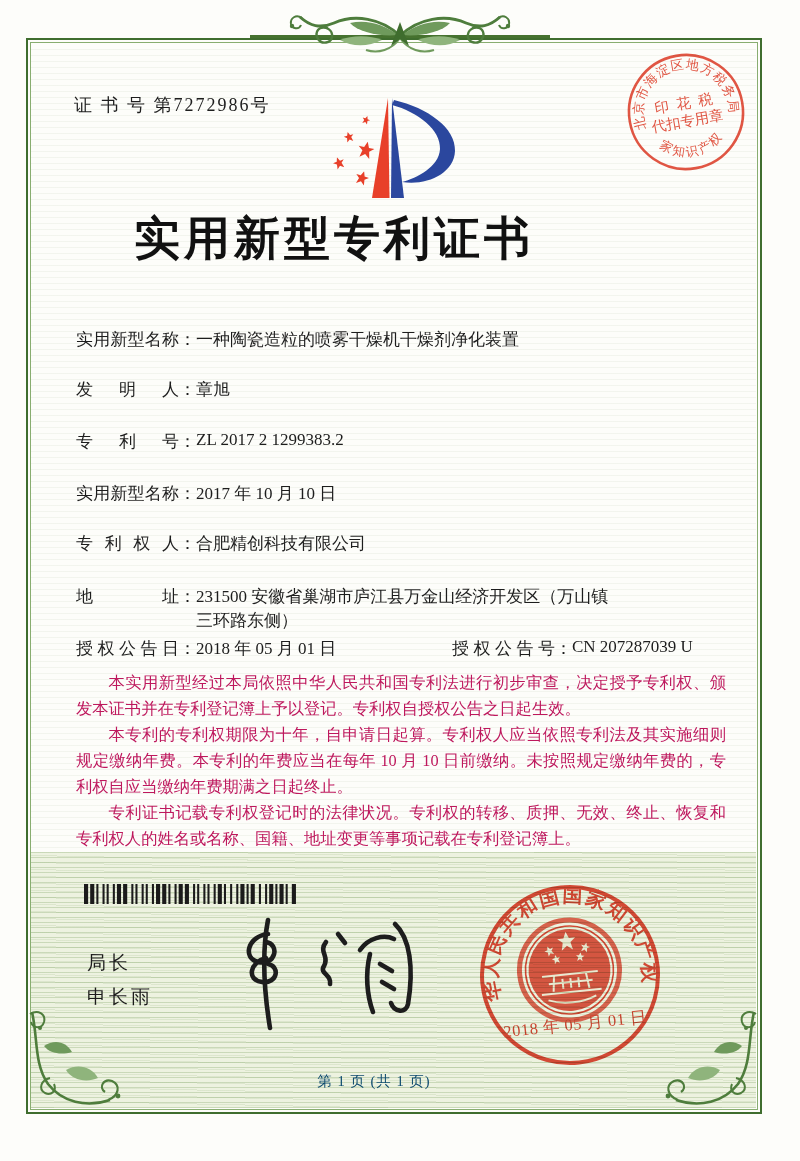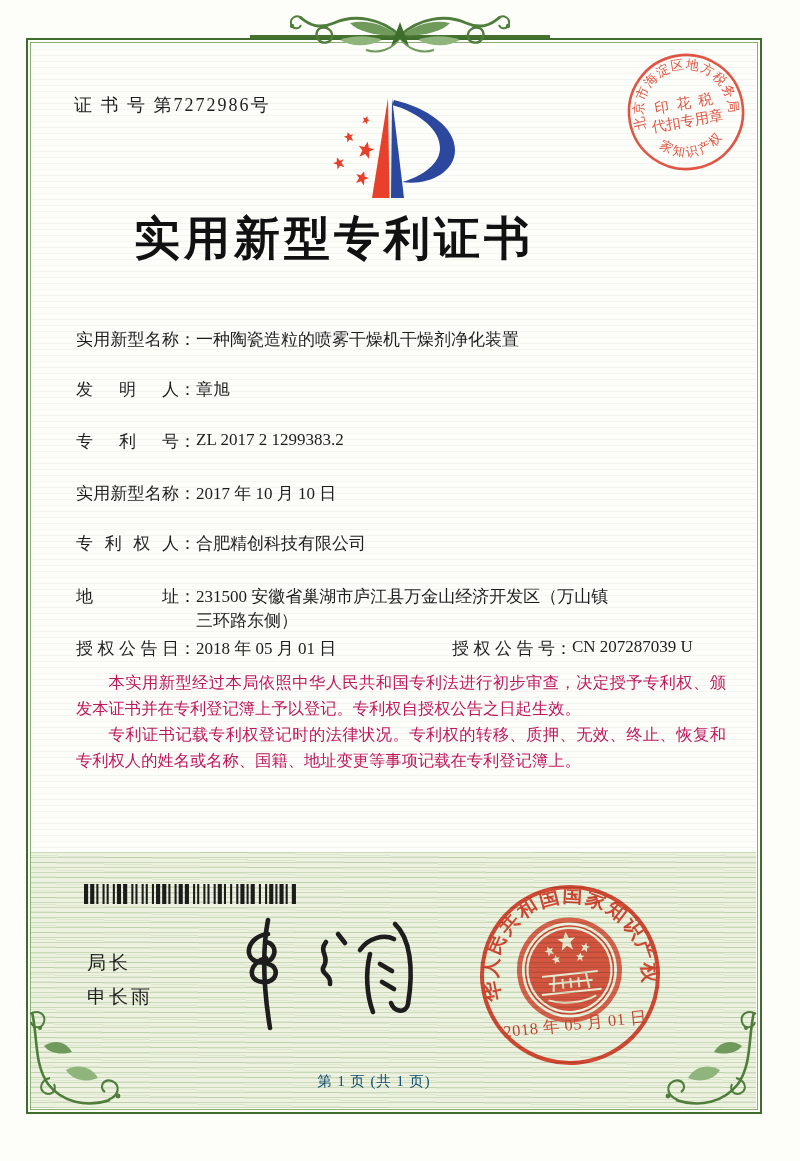--- a/index.html
+++ b/index.html
@@ -147,20 +147,21 @@
   <div class="abs addr2" style="top:609px">三环路东侧）</div>
   <div class="abs frow" style="top:637px">
     <span class="flabel">授权公告日</span><span class="fcolon">：</span><span class="fvalue">2018 年 05 月 01 日</span>
   </div>
   <div class="abs frow col2" style="top:637px">
     <span class="flabel">授权公告号</span><span class="fcolon">：</span><span class="fvalue">CN 207287039 U</span>
   </div>
 
   <div class="abs paras">
     <p>本实用新型经过本局依照中华人民共和国专利法进行初步审查，决定授予专利权、颁发本证书并在专利登记簿上予以登记。专利权自授权公告之日起生效。</p>
+    <p>本专利的专利权期限为十年，自申请日起算。专利权人应当依照专利法及其实施细则规定缴纳年费。本专利的年费应当在每年 10 月 10 日前缴纳。未按照规定缴纳年费的，专利权自应当缴纳年费期满之日起终止。</p>
     <p>专利证书记载专利权登记时的法律状况。专利权的转移、质押、无效、终止、恢复和专利权人的姓名或名称、国籍、地址变更等事项记载在专利登记簿上。</p>
   </div>
 
   <svg id="barcode-svg" class="abs" style="left:84px;top:884px;" width="214" height="20" viewBox="0 0 214 20">
       <rect x="0.00" y="0" width="4.12" height="20" fill="#1b1b1b"></rect>
       <rect x="6.17" y="0" width="4.12" height="20" fill="#1b1b1b"></rect>
       <rect x="12.35" y="0" width="2.06" height="20" fill="#1b1b1b"></rect>
       <rect x="18.52" y="0" width="2.06" height="20" fill="#1b1b1b"></rect>
       <rect x="22.63" y="0" width="2.06" height="20" fill="#1b1b1b"></rect>
       <rect x="28.81" y="0" width="2.06" height="20" fill="#1b1b1b"></rect>

